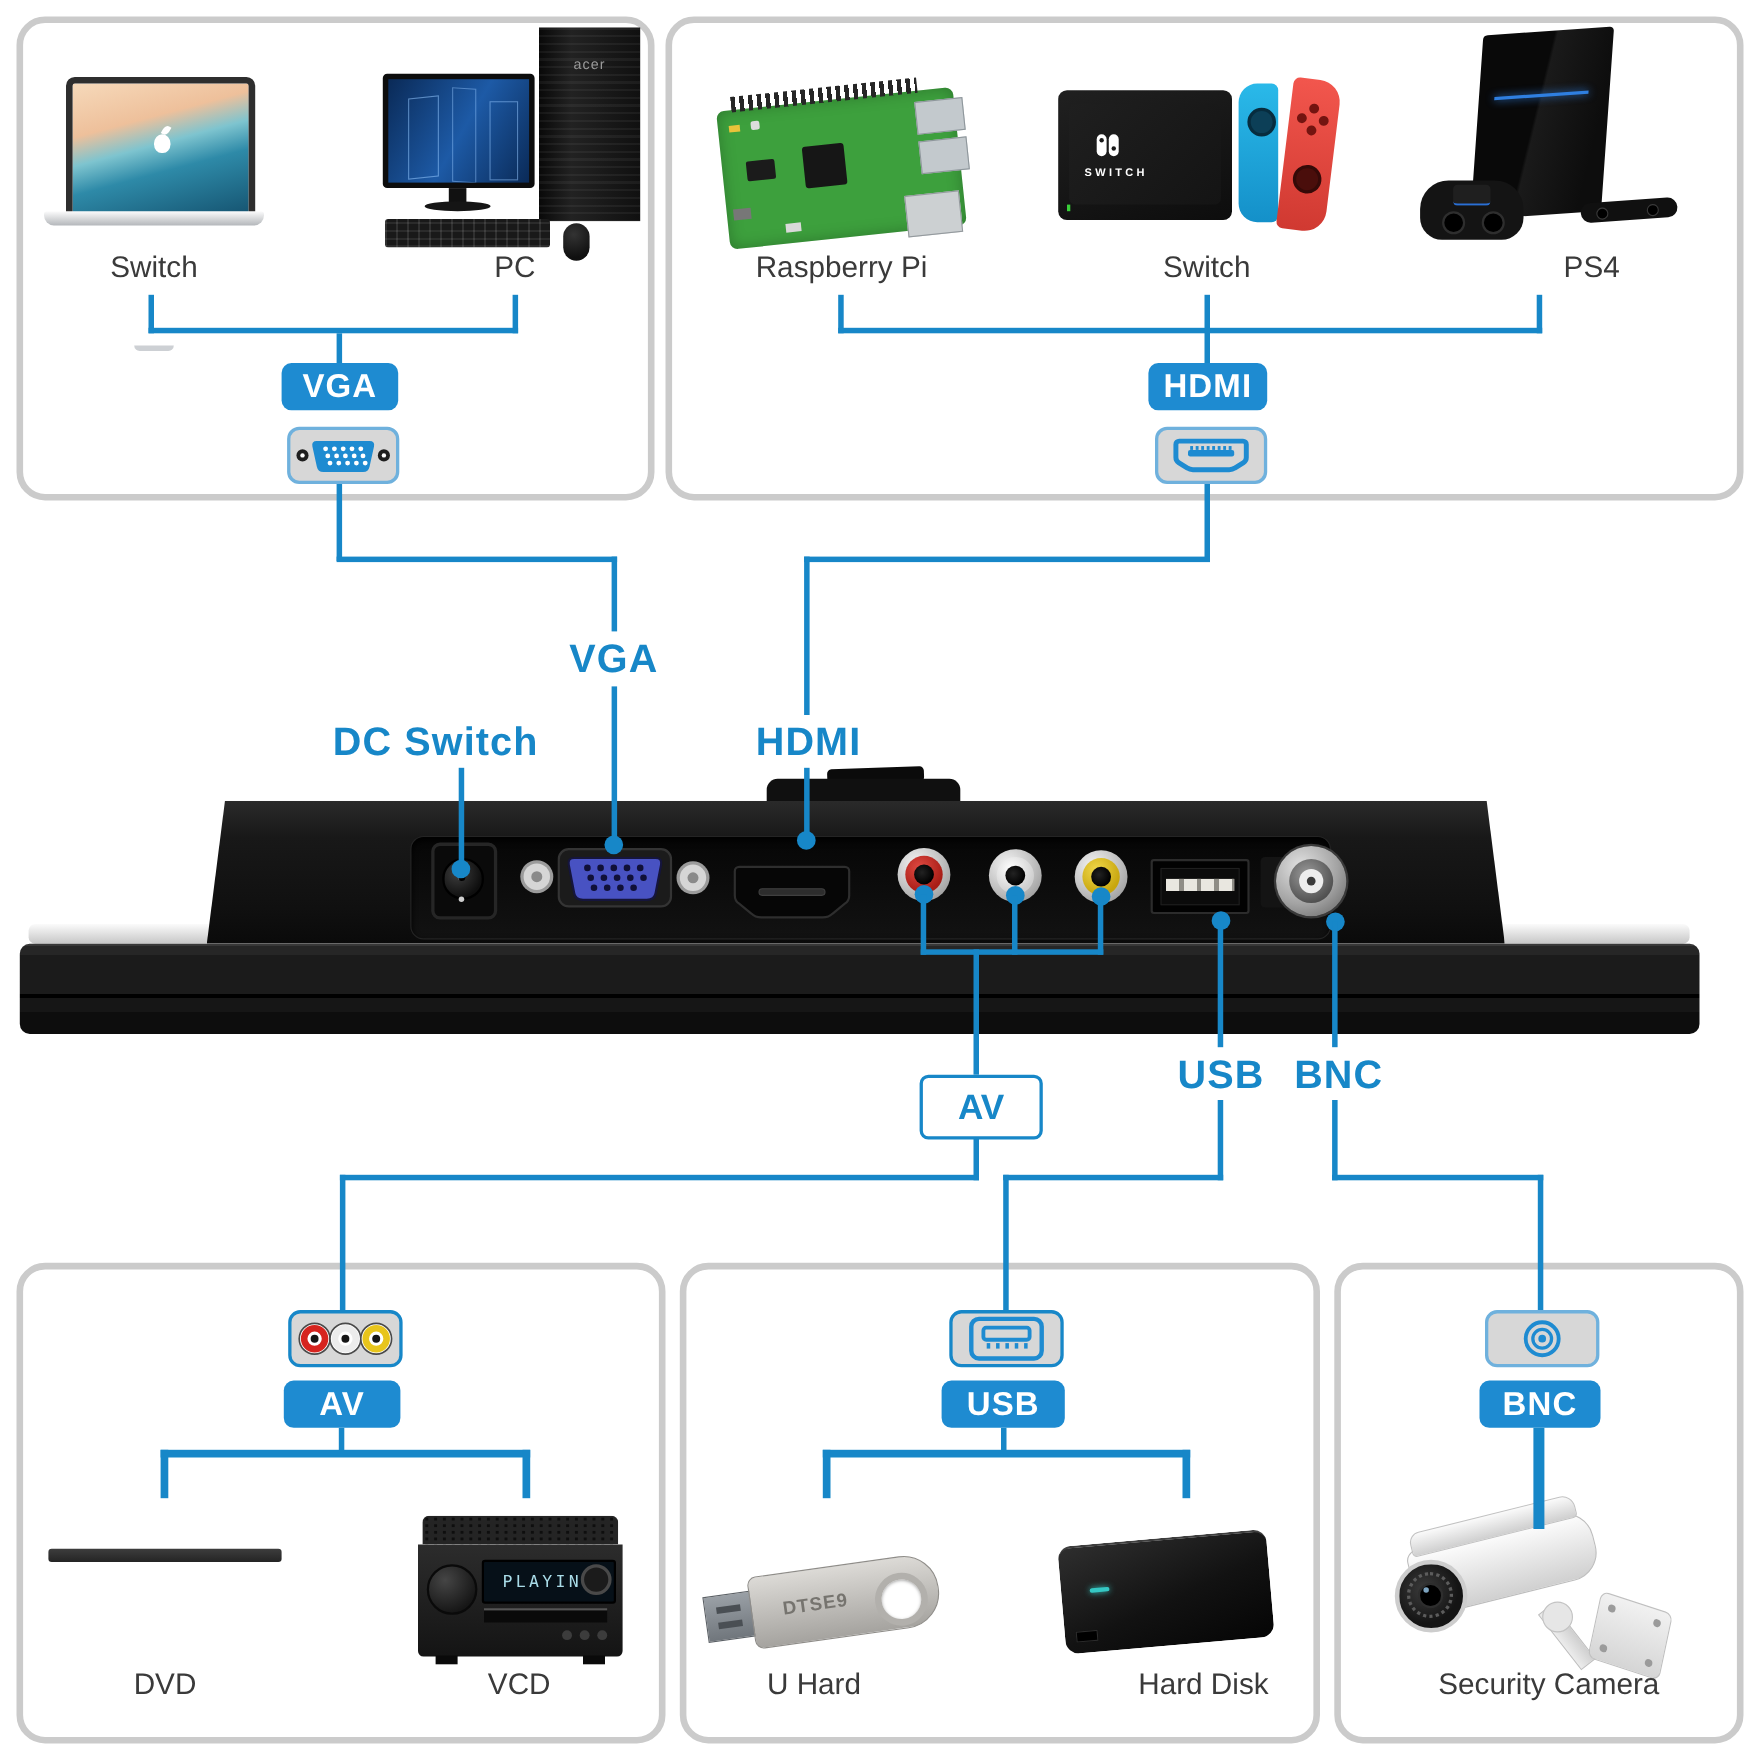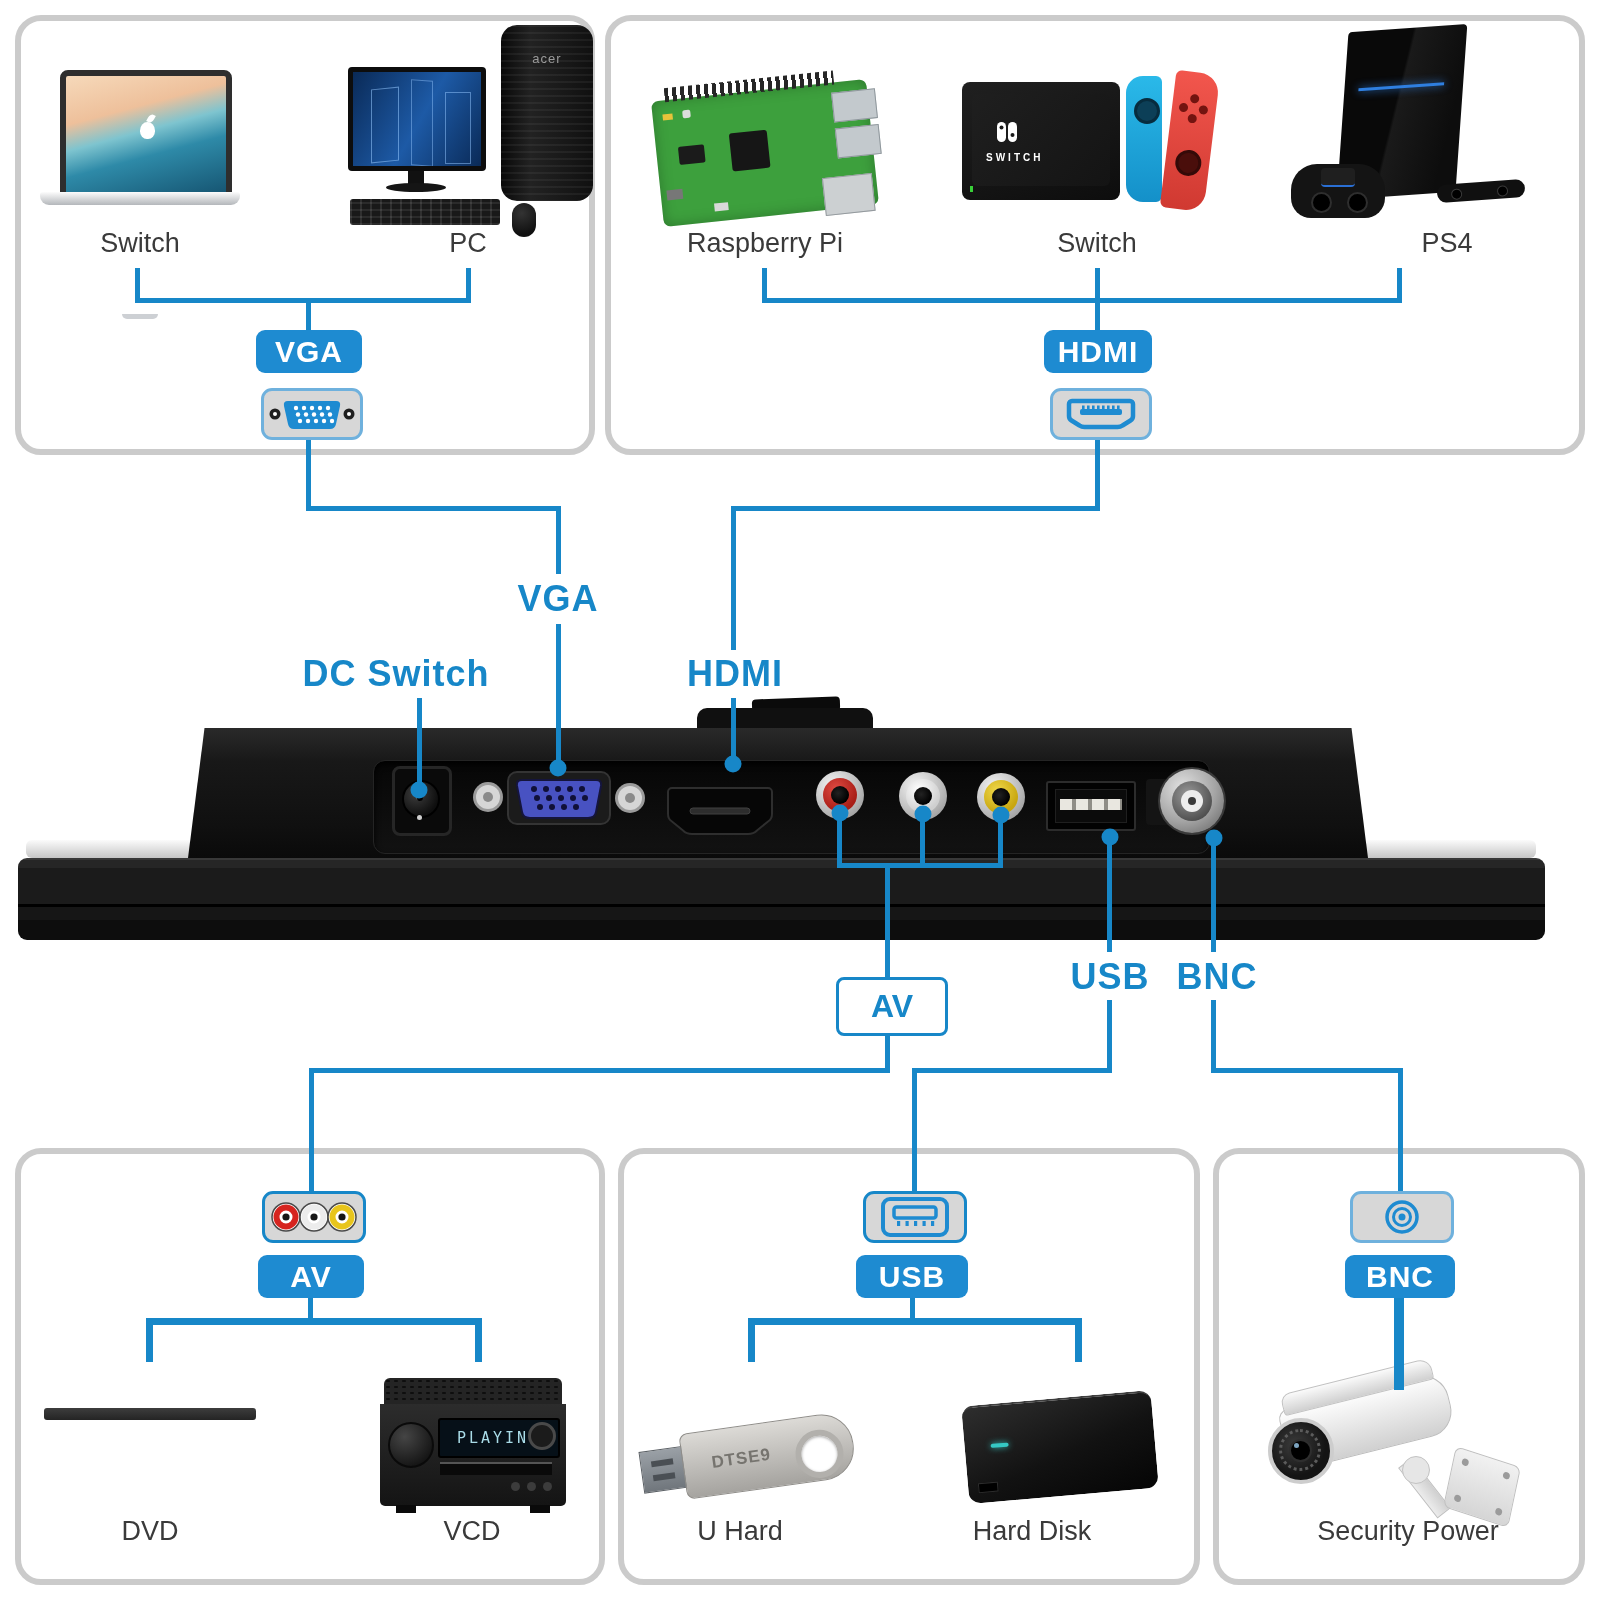--- a/index.html
+++ b/index.html
@@ -69,24 +69,24 @@
   
   .lap-screen{position:absolute;left:20px;top:0;width:160px;height:122px;border:6px solid #2e2e2e;
               border-radius:8px 8px 2px 2px;
               background:linear-gradient(165deg,#f6d9ba 0%,#eec09b 30%,#7ec4cf 46%,#2e8aa8 62%,#14516e 100%);}
   .lap-apple{position:absolute;left:74px;top:46px;width:15px;height:17px;border-radius:50% 50% 46% 46%;background:#fff;}
   .lap-leaf{position:absolute;left:82px;top:38px;width:6px;height:9px;border-radius:60% 0 60% 0;background:#fff;transform:rotate(30deg);}
   .lap-base{position:absolute;left:0;top:122px;width:200px;height:13px;border-radius:3px 3px 9px 9px;
             background:linear-gradient(#fcfcfc,#b4b7bb);}
   .lap-notch{position:absolute;left:82px;top:122px;width:36px;height:5px;border-radius:0 0 6px 6px;background:#cdd0d4;}
   
-  .pc-tower{position:absolute;left:142px;top:0;width:92px;height:176px;border-radius:16px;
+  .pc-tower{position:absolute;left:142px;top:0;width:92px;height:176px;border-radius:0;
             background:linear-gradient(90deg,#090909,#222 32%,#101010);
             background-image:repeating-linear-gradient(180deg,rgba(255,255,255,.05) 0 2px,transparent 2px 7px),
-                             linear-gradient(90deg,#090909,#222 32%,#101010);margin-left:11px;}
+                             linear-gradient(90deg,#090909,#222 32%,#101010);}
   .pc-brand{position:absolute;left:0;right:0;top:26px;text-align:center;color:#9b9b9b;font-size:13px;letter-spacing:1px;}
   .pc-mon{position:absolute;left:0;top:42px;width:138px;height:104px;background:#0d0d0d;border-radius:4px;padding:5px;box-sizing:border-box;}
   .pc-screen{width:100%;height:100%;background:linear-gradient(120deg,#0a2a57,#1d5aa6 52%,#0a2a57);position:relative;overflow:hidden;}
   .pc-b1{position:absolute;left:18px;top:16px;width:26px;height:72px;border:1px solid rgba(150,200,255,.55);transform:skewY(-6deg);}
   .pc-b2{position:absolute;left:58px;top:8px;width:20px;height:84px;border:1px solid rgba(150,200,255,.45);transform:skewY(4deg);}
   .pc-b3{position:absolute;left:92px;top:20px;width:24px;height:70px;border:1px solid rgba(150,200,255,.5);}
   .pc-neck{position:absolute;left:60px;top:146px;width:16px;height:13px;background:#111;}
   .pc-foot{position:absolute;left:38px;top:158px;width:60px;height:9px;background:#151515;border-radius:50%;}
   .pc-kbd{position:absolute;left:2px;top:174px;width:150px;height:26px;background:#191919;border-radius:3px;
           background-image:repeating-linear-gradient(90deg,rgba(255,255,255,.1) 0 2px,transparent 2px 10px),
@@ -537,21 +537,21 @@
         </div>
       </div>
     </div>
     <div class="art" style="left:965px;top:1392px;width:195px;height:110px;">
       <div class="hd-body">
         <div class="hd-led"></div>
         <div class="hd-port"></div>
       </div>
     </div>
     <div class="dev-label" style="left:740px;top:1516px;">U Hard</div>
-    <div class="dev-label" style="left:1032px;top:1516px;">Hard Disk</div>
+    <div class="dev-label" style="left:1094px;top:1516px;">Hard Disk</div>
   </div>
 
   <div class="sec">
     <div class="plate" style="left:1350px;top:1191px;width:98px;height:46px;">
       <svg width="44" height="40" viewBox="0 0 44 40">
         <circle cx="22" cy="20" r="15" fill="none" stroke="#1e8bd1" stroke-width="3.5"></circle>
         <circle cx="22" cy="20" r="8.5" fill="none" stroke="#1e8bd1" stroke-width="3"></circle>
         <circle cx="22" cy="20" r="3.5" fill="#1e8bd1"></circle>
       </svg>
     </div>
@@ -567,16 +567,16 @@
       </div>
       <div class="cam-elbow"></div>
       <div class="cam-body"></div>
       <div class="cam-hood"></div>
       <div class="cam-lensface">
         <div class="cam-ir"></div>
         <div class="cam-lens"></div>
         <div class="cam-glint"></div>
       </div>
     </div>
-    <div class="dev-label" style="left:1408px;top:1516px;">Security Power</div>
+    <div class="dev-label" style="left:1408px;top:1516px;">Security Camera</div>
   </div>
 
 </div>
 
 </body></html>

